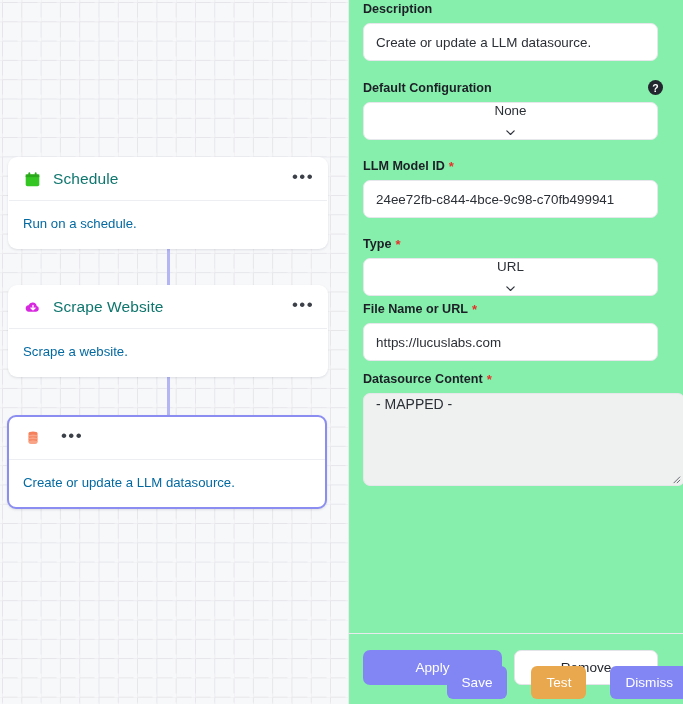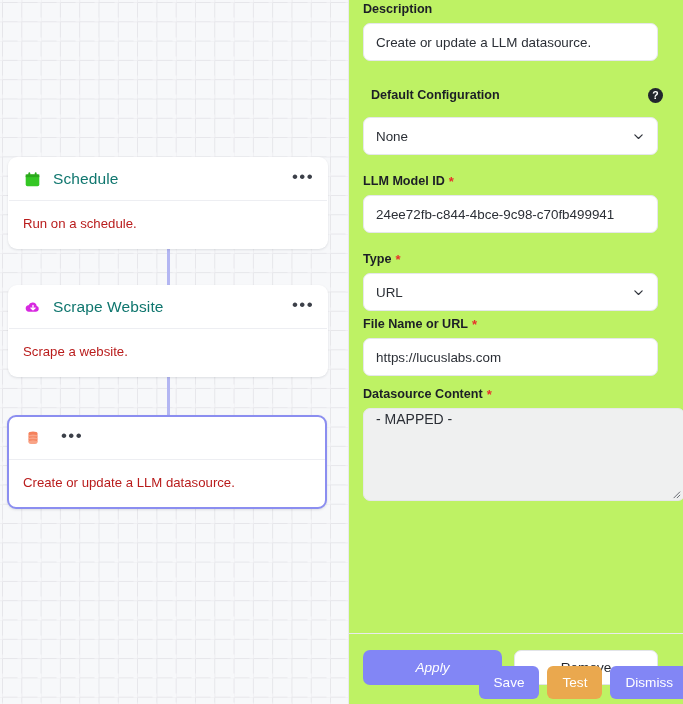--- a/index.html
+++ b/index.html
@@ -90,37 +90,37 @@
     font-size: 17px;
     letter-spacing: 1.4px;
     line-height: 10px;
     padding: 4px 2px 9px 8px;
     cursor: pointer;
     user-select: none;
   }
   .node-body {
     padding: 15px 14px 17px 14px;
     font-size: 13.2px;
-    color: #b91c1c;
+    color: #0369a1;
   }
 
   .connector {
     position: absolute;
     left: 167px;
     width: 3px;
     background: #b3b6f2;
     z-index: 1;
   }
 
   
   .panel {
     position: relative;
     width: 335px;
     height: 704px;
-    background: #bef264;
+    background: #86efac;
     border-left: 1px solid #e9eaee;
     display: flex;
     flex-direction: column;
   }
   .panel-scroll {
     flex: 1 1 auto;
     overflow: hidden;
     padding: 0px 20px 0 14px;
   }
   .field { margin-bottom: 6px; }
@@ -132,21 +132,21 @@
     display: flex;
     align-items: center;
   }
   .req { color: #e8302a; margin-left: 4px; font-size: 13px; line-height: 1; }
   .label-row {
     display: flex;
     align-items: center;
     justify-content: space-between;
     margin-bottom: 7px;
   }
-  .label-row .field-label { margin: 8px; }
+  .label-row .field-label { margin: 0; }
   .help-icon {
     width: 15px; height: 15px;
     border-radius: 50%;
     background: #22262e;
     color: #ffffff;
     font-size: 10.5px;
     font-weight: bold;
     display: flex; align-items: center; justify-content: center;
     cursor: pointer;
     flex: 0 0 auto;
@@ -157,21 +157,21 @@
     height: 38px;
     border: 1px solid #e5e7eb;
     border-radius: 7px;
     background: #ffffff;
     display: flex;
     align-items: center;
     padding: 0 12px;
     font-size: 13.4px;
     color: #2b2f36;
   }
-  .control.select { justify-content: space-between; cursor: pointer; }
+  .control.select { justify-content: space-between; cursor: pointer; flex-direction: column; }
   .chev {
     width: 13px; height: 13px;
     flex: 0 0 auto;
     color: #31353d;
   }
   .textarea {
     width: 322px;
     height: 93px;
     border: 1px solid #e6e7ea;
     border-radius: 7px;
@@ -205,36 +205,35 @@
     font-size: 13.6px;
     display: flex; align-items: center; justify-content: center;
     cursor: pointer;
     border: 1px solid transparent;
     user-select: none;
   }
   .btn-apply {
     width: 139px;
     background: #8286f5;
     color: #ffffff;
-    font-style: italic;
   }
   .btn-remove {
     width: 144px;
     background: #ffffff;
     color: #23272e;
     border: 1px solid #e2e4e8;
   }
 
   
   .float-bar {
     position: absolute;
     right: 0px;
     bottom: 5px;
     display: flex;
-    gap: 8px;
+    gap: 24px;
     z-index: 20;
     margin-top: 8px;
   }
   .fbtn {
     height: 33px;
     border-radius: 6px;
     padding: 0 15px;
     font-size: 13.6px;
     color: #ffffff;
     display: flex; align-items: center; justify-content: center;

